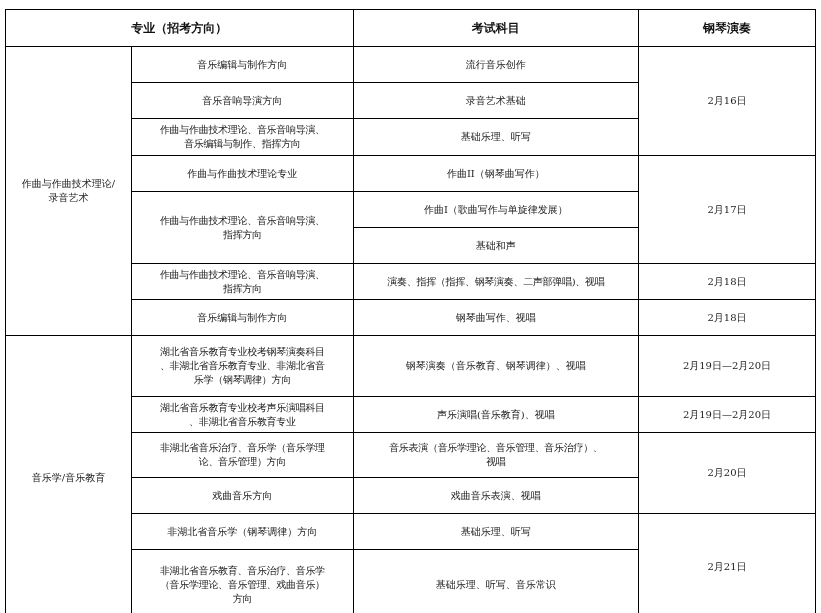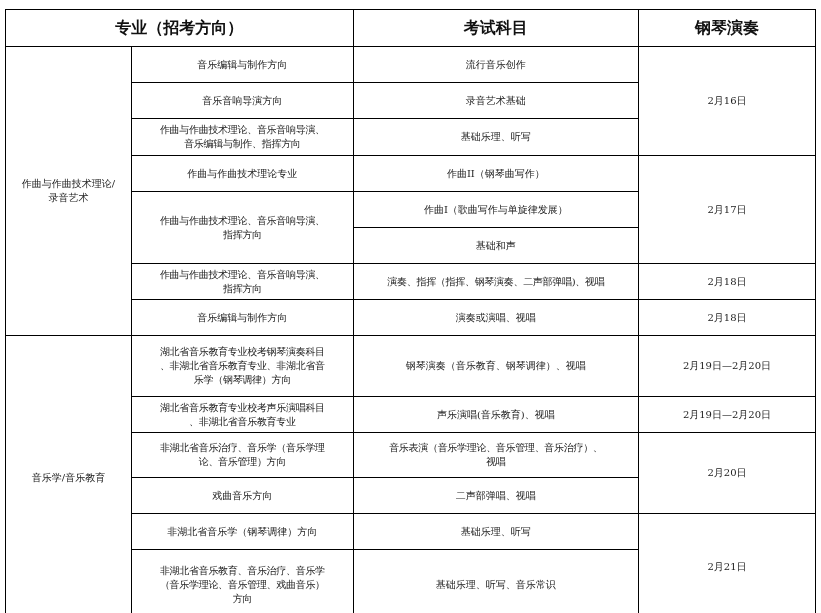--- a/index.html
+++ b/index.html
@@ -11,21 +11,21 @@
     width: 811px;
   }
   table.schedule td, table.schedule th {
     border: 1.5px solid #000;
     text-align: center; vertical-align: middle;
     font-size: 10px; line-height: 14px;
     padding: 0 4px; font-weight: normal;
   }
   table.schedule th {
     font-family: "DejaVu Sans", "Liberation Sans", sans-serif;
-    font-weight: bold; font-size: 16px; color: #111;
+    font-weight: bold; font-size: 12px; color: #111;
   }
   .c1 { width: 121px; }
   .c2 { width: 213px; }
   .c3 { width: 274px; }
   .c4 { width: 170px; }
   .tight { letter-spacing: -0.3px; }
 </style>
 </head>
 <body>
 
@@ -75,21 +75,21 @@
       <td>基础和声</td>
     </tr>
     <tr style="height:36px">
       <td class="tight" style="white-space:pre-line">作曲与作曲技术理论、音乐音响导演、
 指挥方向</td>
       <td class="tight" style="padding:0 1px">演奏、指挥（指挥、钢琴演奏、二声部弹唱)、视唱</td>
       <td>2月18日</td>
     </tr>
     <tr style="height:36px">
       <td style="white-space:pre-line">音乐编辑与制作方向</td>
-      <td>演奏或演唱、视唱</td>
+      <td>钢琴曲写作、视唱</td>
       <td>2月18日</td>
     </tr>
 
     <tr style="height:61px">
       <td rowspan="6" style="white-space:pre-line">音乐学/音乐教育</td>
       <td class="tight" style="white-space:pre-line">湖北省音乐教育专业校考钢琴演奏科目
 、非湖北省音乐教育专业、非湖北省音
 乐学（钢琴调律）方向</td>
       <td>钢琴演奏（音乐教育、钢琴调律）、视唱</td>
       <td>2月19日—2月20日</td>
@@ -102,21 +102,21 @@
     </tr>
     <tr style="height:36px">
       <td class="tight" style="white-space:pre-line">非湖北省音乐治疗、音乐学（音乐学理
 论、音乐管理）方向</td>
       <td class="tight" style="white-space:pre-line;padding:8px 1px">音乐表演（音乐学理论、音乐管理、音乐治疗）、
 视唱</td>
       <td rowspan="2">2月20日</td>
     </tr>
     <tr style="height:36px">
       <td style="white-space:pre-line">戏曲音乐方向</td>
-      <td>二声部弹唱、视唱</td>
+      <td>戏曲音乐表演、视唱</td>
     </tr>
     <tr style="height:36px">
       <td style="white-space:pre-line">非湖北省音乐学（钢琴调律）方向</td>
       <td>基础乐理、听写</td>
       <td rowspan="2">2月21日</td>
     </tr>
     <tr style="height:70px">
       <td class="tight" style="white-space:pre-line">非湖北省音乐教育、音乐治疗、音乐学
 （音乐学理论、音乐管理、戏曲音乐）
 方向</td>

